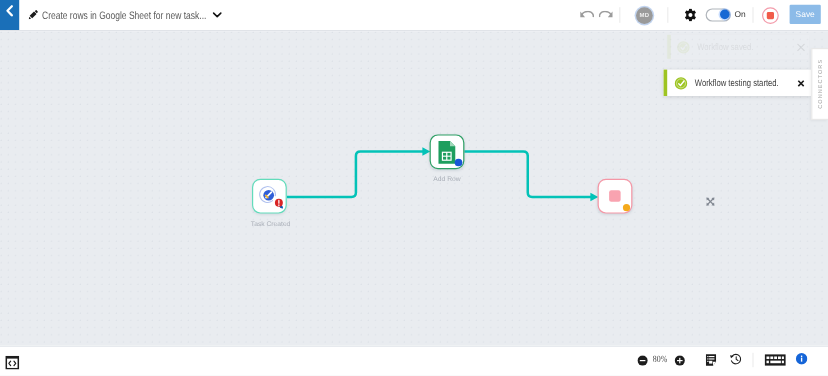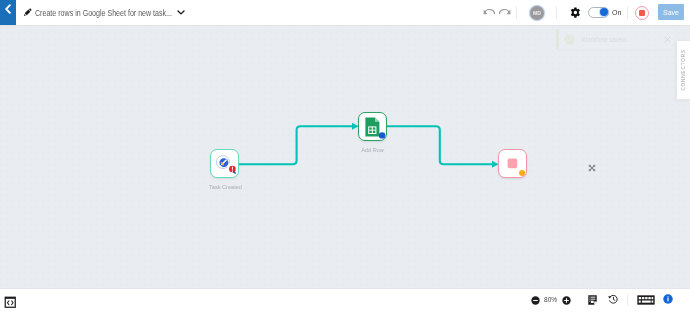--- a/index.html
+++ b/index.html
@@ -51,21 +51,21 @@
   
   .conntab{position:absolute;right:0;top:40px;width:14px;height:60px;background:#fff;
      border:1px solid #e8e8e8;border-right:none;box-sizing:border-box;
      box-shadow:-1px 1px 2px rgba(0,0,0,.05);display:flex;align-items:center;justify-content:center;z-index:25;cursor:pointer;}
   .conntab span{font-size:4.6px;letter-spacing:.9px;color:#a0a0a0;writing-mode:vertical-rl;transform:rotate(180deg);}
 
   
   .footer{position:absolute;left:0;bottom:0;width:690px;height:25px;background:#fff;box-sizing:border-box;z-index:30;}
   .footer:before{content:"";position:absolute;left:0;top:0;width:690px;height:1px;background:#e2e5ea;}
   .fleft{position:absolute;left:4px;top:8px;height:12px;display:flex;align-items:center;}
-  .fright{position:absolute;left:0;top:0;width:690px;height:23px;}
+  .fright{position:absolute;left:0;top:0;width:690px;height:23px;font-family:Liberation Serif, serif;}
   .zoomtxt{font-size:8px;color:#4a4a4a;display:inline-block;transform:scaleX(.82);transform-origin:left center;}
 </style>
 </head>
 <body>
 
 <div id="app">
 
   <div class="header">
     <div class="backbtn">
       <svg style="position:absolute;left:3.5px;top:4px" width="8" height="10" viewBox="0 0 8 10">
@@ -188,20 +188,34 @@
         <circle cx="7" cy="7" r="4.75" fill="none" stroke="#fff" stroke-width="0.5"></circle>
         <path d="M4.6 7.4 L6.4 9.2 L10.2 4.5" fill="none" stroke="#fff" stroke-width="1.45" stroke-linecap="round" stroke-linejoin="round"></path>
       </svg>
     </div>
     <div class="msg" style="margin-left:6px;width:47px">Workflow saved.</div>
     <svg class="cx" style="position:absolute;left:108px;top:7px" width="7" height="7" viewBox="0 0 10 10">
       <path d="M1.3 1.3 L8.7 8.7 M8.7 1.3 L1.3 8.7" stroke="#1c1c1c" stroke-width="1.4" stroke-linecap="square"></path>
     </svg>
   </div>
 
+  <div class="toast" style="left:553px;top:58px;width:123px;height:22px">
+    <div class="bar"></div>
+    <div class="ck" style="margin-left:8.5px;width:11px;height:11px;background:none">
+      <svg width="11" height="11" viewBox="0 0 14 14">
+        <circle cx="7" cy="7" r="6.6" fill="#9dc422"></circle>
+        <circle cx="7" cy="7" r="4.75" fill="none" stroke="#fff" stroke-width="0.5"></circle>
+        <path d="M4.6 7.4 L6.4 9.2 L10.2 4.5" fill="none" stroke="#fff" stroke-width="1.45" stroke-linecap="round" stroke-linejoin="round"></path>
+      </svg>
+    </div>
+    <div class="msg" style="margin-left:6px;width:70px">Workflow testing started.</div>
+    <svg class="cx" style="position:absolute;left:111px;top:8px" width="7" height="7" viewBox="0 0 10 10">
+      <path d="M1.8 1.8 L8.2 8.2 M8.2 1.8 L1.8 8.2" stroke="#1c1c1c" stroke-width="1.9" stroke-linecap="butt"></path>
+    </svg>
+  </div>
 
   <div class="conntab">
     <span>CONNECTORS</span>
   </div>
 
   <div class="footer">
     <div class="fleft">
       <div class="ic">
         <svg width="12.5" height="12.5" viewBox="0 0 18 18">
           <rect x="0.9" y="0.9" width="16.2" height="16.2" fill="#1d1d1d"></rect>

